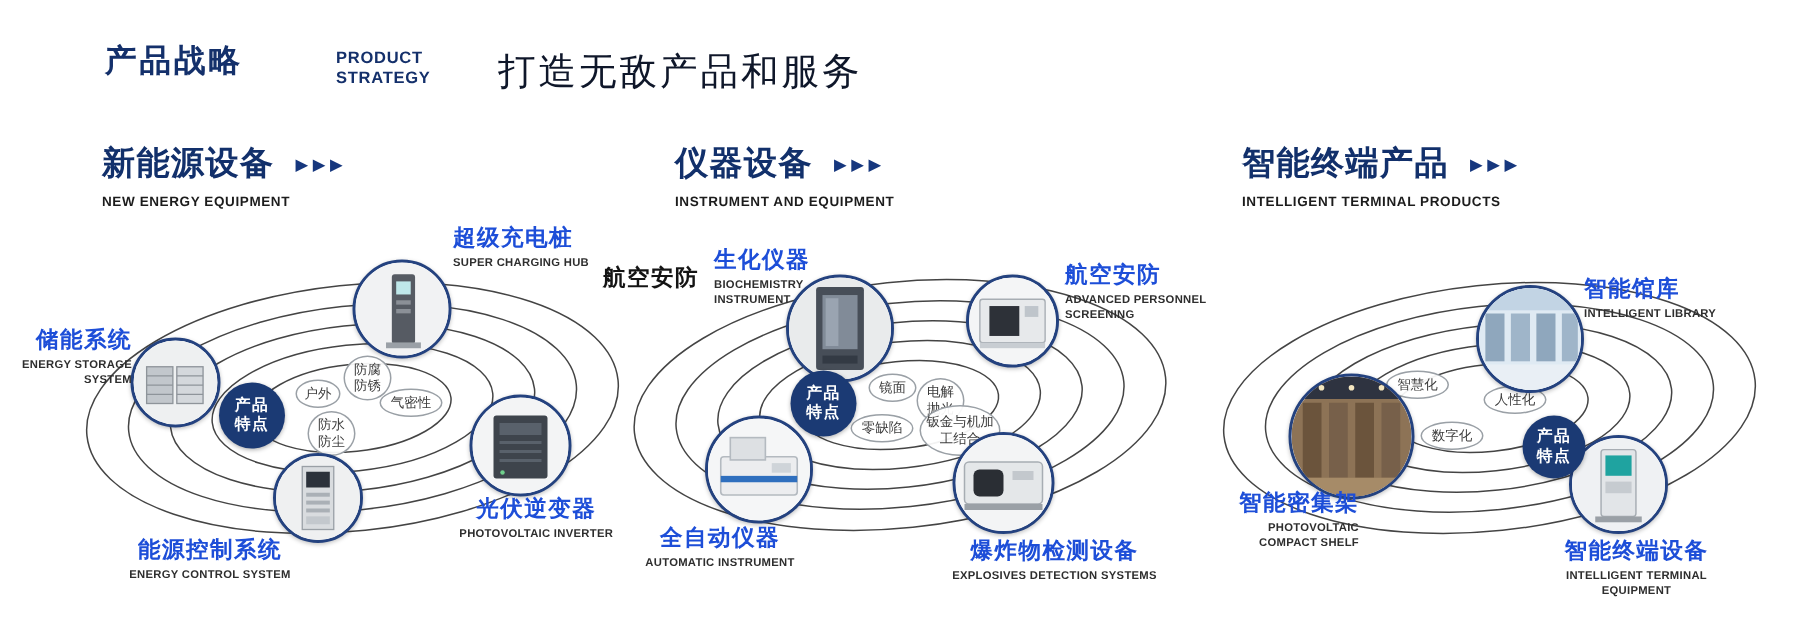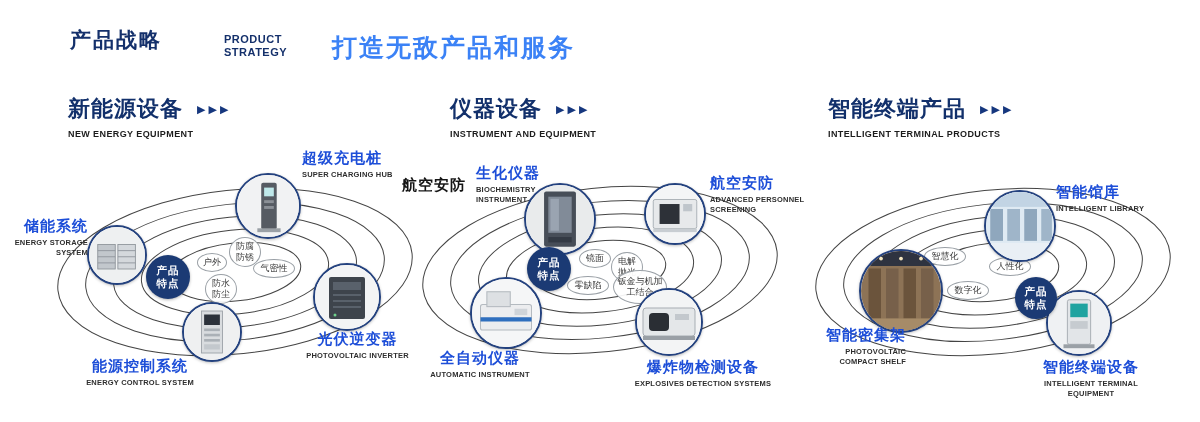--- a/index.html
+++ b/index.html
@@ -6,21 +6,21 @@
   body{
     width:1200px;height:422px;position:relative;overflow:hidden;
     background:#ffffff;
     font-family:"Liberation Sans","DejaVu Sans",sans-serif;
   }
   .abs{position:absolute;}
 
   
   .header-title{left:70px;top:26px;font-size:21px;font-weight:bold;color:#14306b;letter-spacing:2px;}
   .header-en{left:224px;top:33px;font-size:11px;font-weight:bold;color:#14306b;line-height:1.15;letter-spacing:0.5px;}
-  .tagline{left:332px;top:31px;font-size:25px;font-weight:bold;color:#3b82f6;letter-spacing:2px;}
+  .tagline{left:332px;top:31px;font-size:25px;font-weight:normal;color:#0f172a;letter-spacing:2px;}
 
   
   .sec-head{position:absolute;top:94px;}
   .sec-row{display:flex;align-items:center;gap:14px;}
   .sec-title{font-size:22px;font-weight:bold;color:#12306b;letter-spacing:1px;}
   .sec-arrow{font-size:11px;color:#16377e;letter-spacing:3px;}
   .sec-sub{font-size:9px;font-weight:bold;color:#1c1c1c;letter-spacing:0.4px;margin-top:5px;}
 
   
   #orbits{left:0;top:0;z-index:0;}

